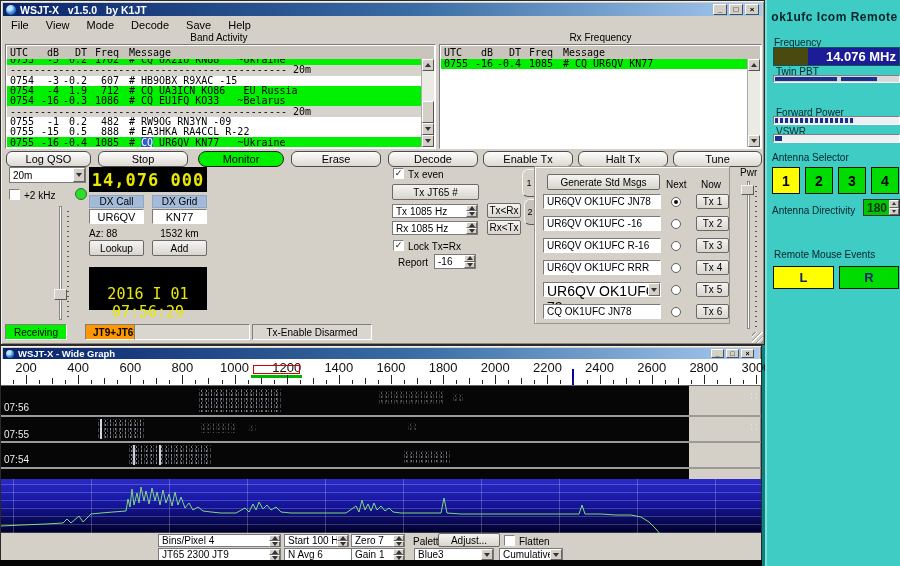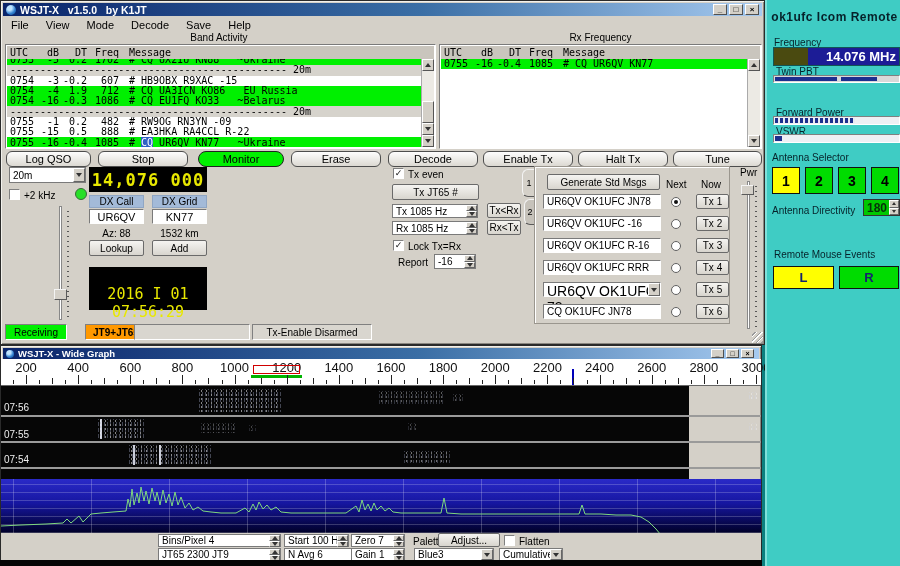--- a/index.html
+++ b/index.html
@@ -175,21 +175,21 @@
 
   <div class="abs" style="left:58px;top:205px;width:3px;height:114px;background:#fff;border:1px solid #888"></div>
   <div class="abs" style="left:66px;top:208px;width:2px;height:108px;background:repeating-linear-gradient(0deg,#555 0 1px,transparent 1px 5px)"></div>
   <div class="abs raised" style="left:53px;top:288px;width:13px;height:11px"></div>
 
   <div class="abs mono" style="left:88px;top:166px;width:118px;height:25px;background:#000;color:#e8e800;font-size:17px;font-weight:bold;display:flex;align-items:center;justify-content:center;letter-spacing:1px">14,076 000</div>
   <div class="abs" style="left:88px;top:194px;width:55px;height:13px;background:#a3bad8;border:1px solid #8fa6c4;font-size:10px;display:flex;align-items:center;justify-content:center">DX Call</div>
   <div class="abs" style="left:151px;top:194px;width:55px;height:13px;background:#a3bad8;border:1px solid #8fa6c4;font-size:10px;display:flex;align-items:center;justify-content:center">DX Grid</div>
   <div class="abs sunken" style="left:88px;top:208px;width:55px;height:15px;display:flex;align-items:center;justify-content:center;font-size:11px">UR6QV</div>
   <div class="abs sunken" style="left:151px;top:208px;width:55px;height:15px;display:flex;align-items:center;justify-content:center;font-size:11px">KN77</div>
-  <span class="lbl" style="left:88px;top:227px;width:55px;text-align:center">Az: 88</span>
+  <span class="lbl" style="left:88px;top:227px;width:55px;text-align:left">Az: 88</span>
   <span class="lbl" style="left:151px;top:227px;width:55px;text-align:center">1532 km</span>
   <div class="sbtn" style="left:88px;top:239px;width:55px;height:16px">Lookup</div>
   <div class="sbtn" style="left:151px;top:239px;width:55px;height:16px">Add</div>
   <div class="abs mono" style="left:88px;top:266px;width:118px;height:43px;background:#000;color:#e8e800;font-size:15px;text-align:center;padding-top:18px;line-height:18px">
     <div>2016 I 01</div>
     <div>07:56:29</div>
   </div>
 
   <span class="cb on" style="left:392px;top:167px"></span>
   <span class="lbl" style="left:407px;top:168px">Tx even</span>

